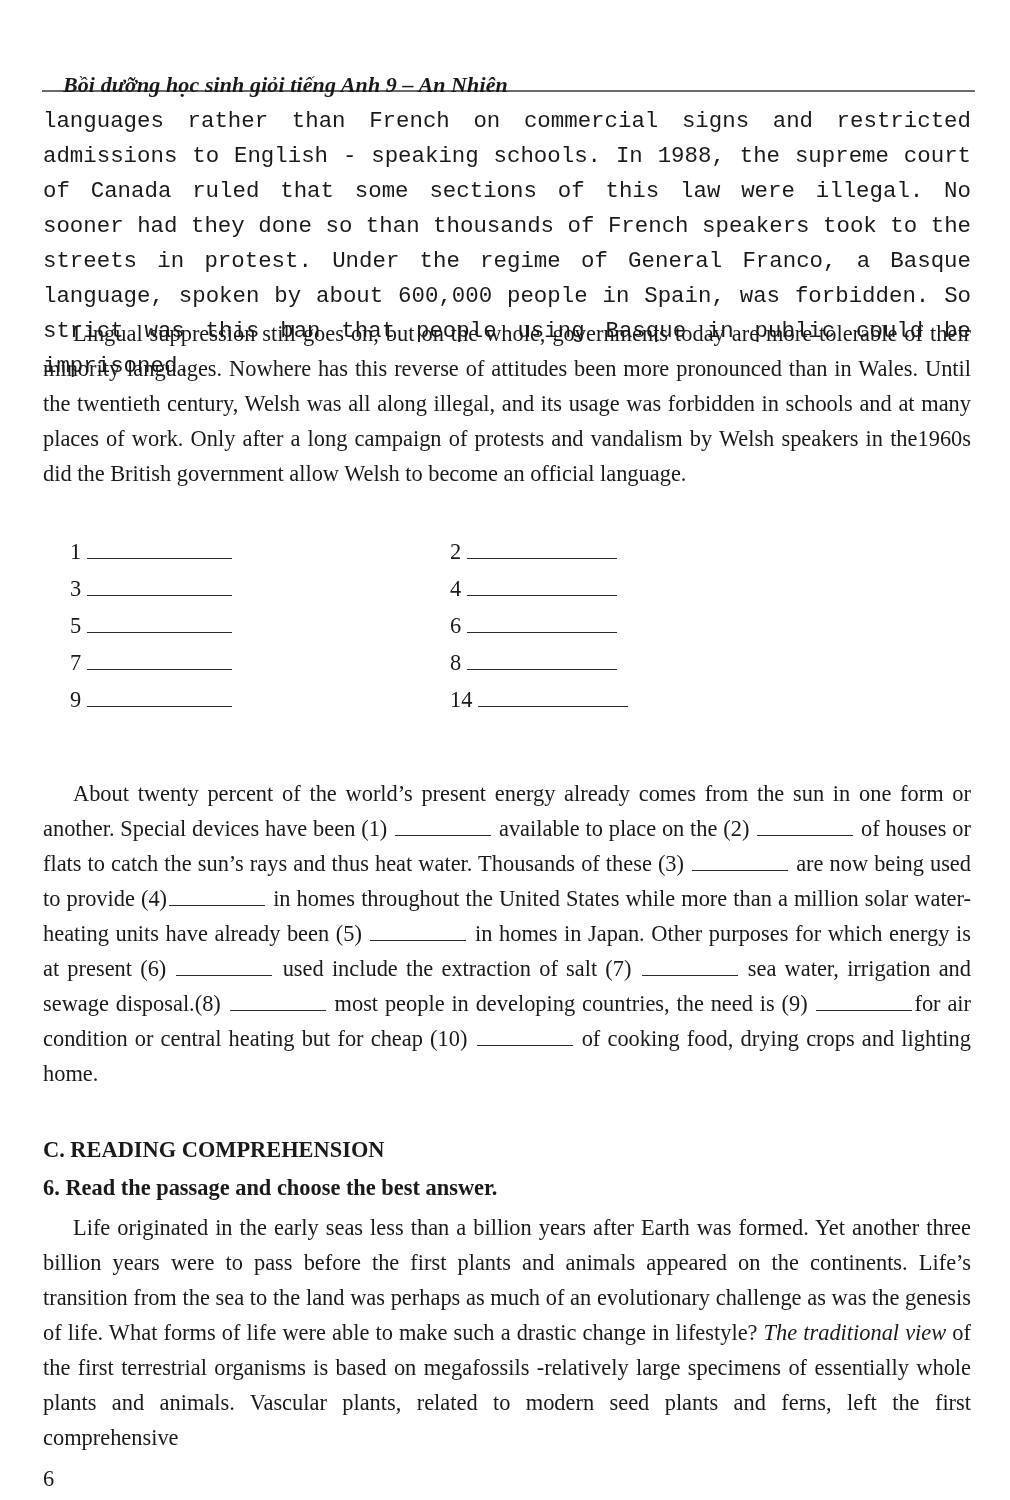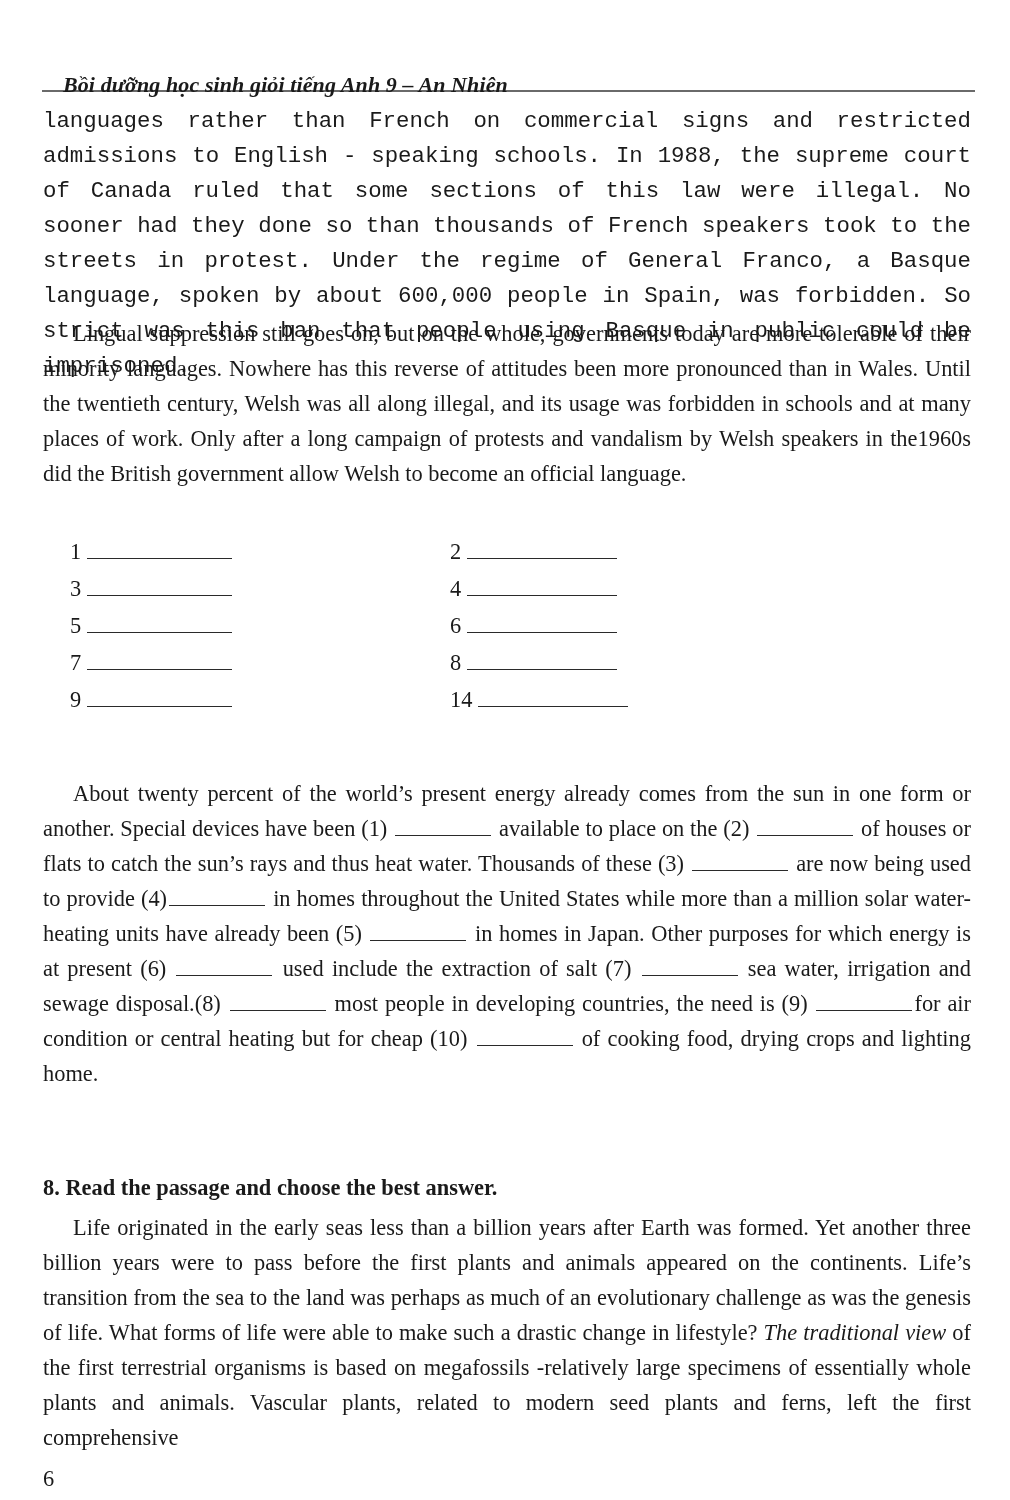--- a/index.html
+++ b/index.html
@@ -160,21 +160,22 @@
         <span class="answer-line" style="width:150px"></span>
       </div>
     </div>
   </div>
 
 
   <div class="body-text p3">
     <p class="para indent"><span>About twenty percent of the world’s present energy already comes from the sun in one form or another. Special devices have been (1)</span> <span class="blank"></span> <span>available to place on the (2)</span> <span class="blank"></span> <span>of houses or flats to catch the sun’s rays and thus heat water. Thousands of these (3)</span> <span class="blank"></span> <span>are now being used to provide (4)</span><span class="blank"></span> <span>in homes throughout the United States while more than a million solar water-heating units have already been (5)</span> <span class="blank"></span> <span>in homes in Japan. Other purposes for which energy is at present (6)</span> <span class="blank"></span> <span>used include the extraction of salt (7)</span> <span class="blank"></span> <span>sea water, irrigation and sewage disposal.(8)</span> <span class="blank"></span> <span>most people in developing countries, the need is (9)</span> <span class="blank"></span><span>for air condition or central heating but for cheap (10)</span> <span class="blank"></span> <span>of cooking food, drying crops and lighting home.</span></p>
   </div>
 
-  <div class="section-heading c1-heading">8. Read the passage and choose the best answer.</div>
+  <div class="section-heading c-heading">C. READING COMPREHENSION</div>
+  <div class="section-heading c1-heading">6. Read the passage and choose the best answer.</div>
 
   <div class="body-text p4">
     <p class="para indent"><span>Life originated in the early seas less than a billion years after Earth was formed. Yet another three billion years were to pass before the first plants and animals appeared on the continents. Life’s transition from the sea to the land was perhaps as much of an evolutionary challenge as was the genesis of life. What forms of life were able to make such a</span> <span class="bold-word">drastic</span> <span>change in lifestyle?</span> <span class="italic-phrase">The traditional view</span> <span>of the first terrestrial organisms is based on megafossils -relatively large specimens of essentially whole plants and animals. Vascular plants, related to modern seed plants and ferns, left the first comprehensive</span></p>
   </div>
 
   <div class="page-number">6</div>
 
 </div>
 
 </body></html>

